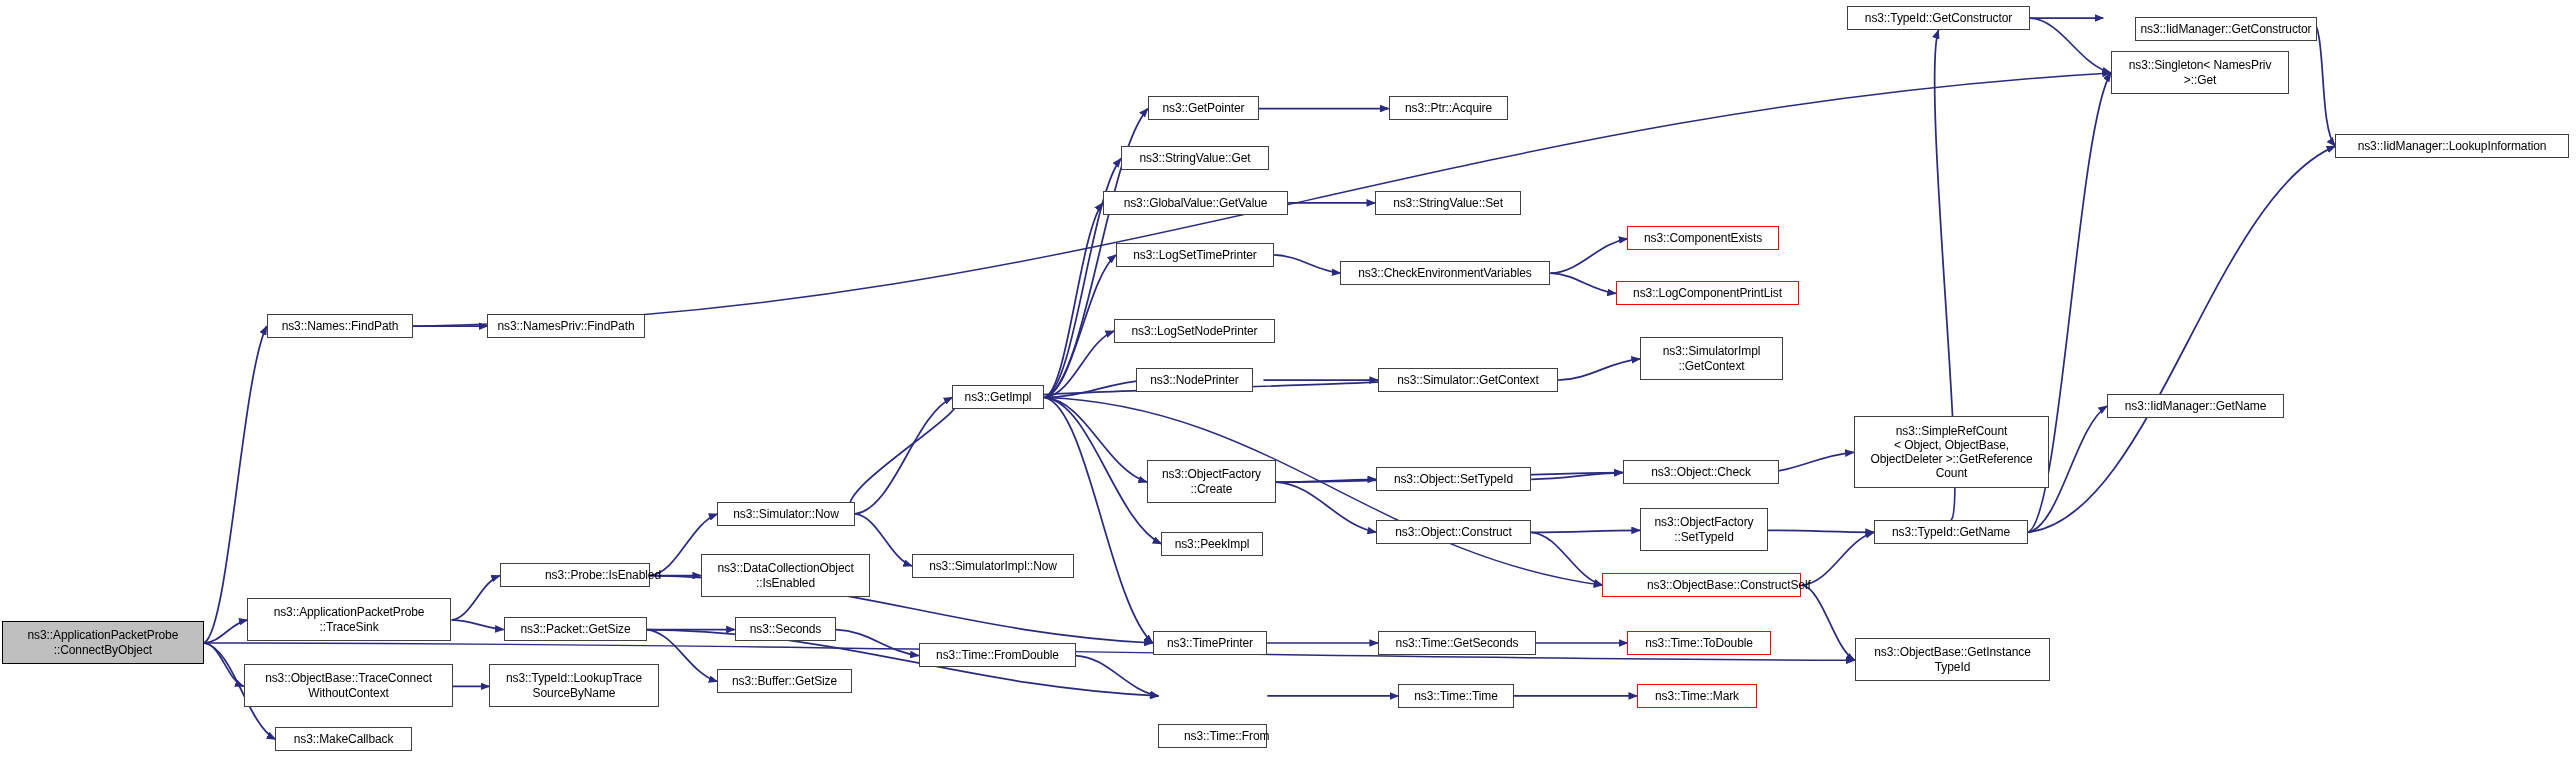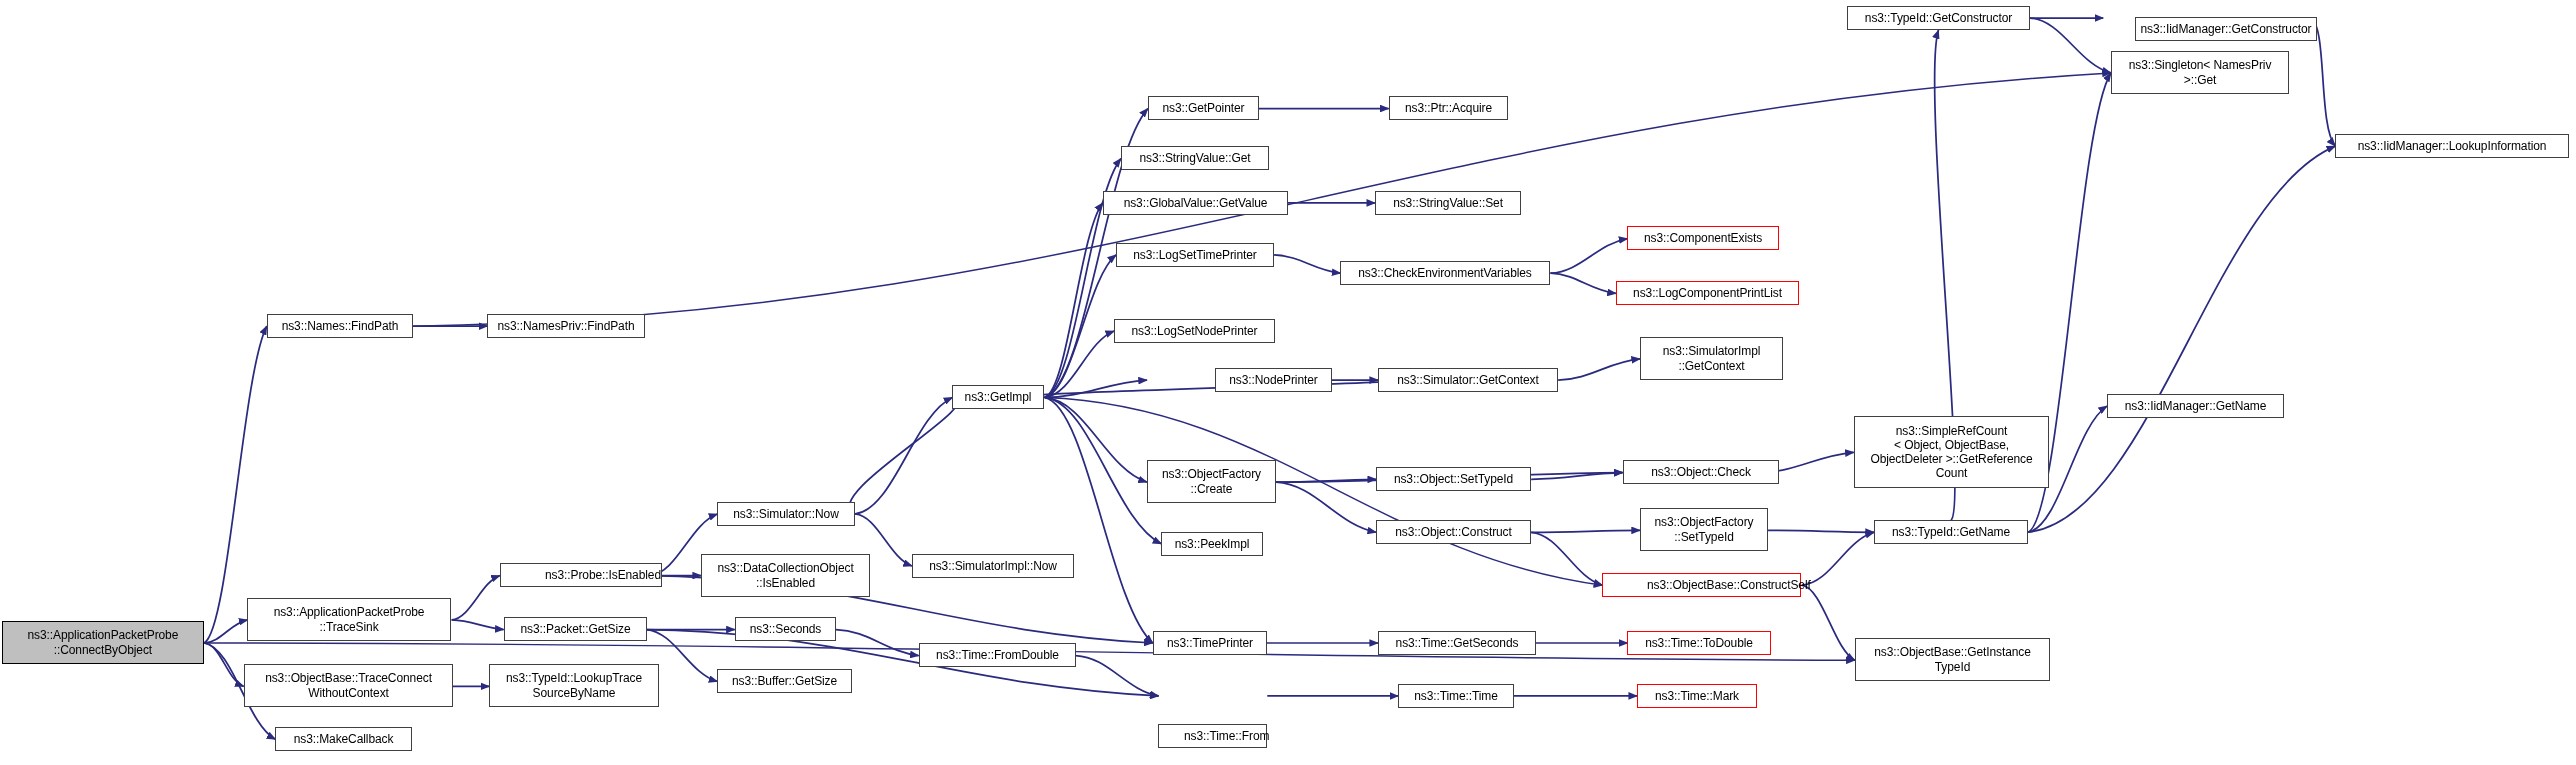--- a/index.html
+++ b/index.html
@@ -128,21 +128,21 @@
   <div id="node-group">
       <div class="node root" style="left: 1.9px; top: 621px; width: 202px; height: 43px;"><span class="lbl">ns3::ApplicationPacketProbe
 ::ConnectByObject</span></div>
       <div class="node" style="left: 247px; top: 598px; width: 204px; height: 43px;"><span class="lbl">ns3::ApplicationPacketProbe
 ::TraceSink</span></div>
       <div class="node" style="left: 244px; top: 664px; width: 209px; height: 43px;"><span class="lbl">ns3::ObjectBase::TraceConnect
 WithoutContext</span></div>
       <div class="node" style="left: 275px; top: 727px; width: 137px; height: 24px;"><span class="lbl">ns3::MakeCallback</span></div>
       <div class="node" style="left: 267px; top: 314px; width: 146px; height: 24px;"><span class="lbl">ns3::Names::FindPath</span></div>
       <div class="node" style="left: 487px; top: 314px; width: 158px; height: 24px;"><span class="lbl">ns3::NamesPriv::FindPath</span></div>
-      <div class="node" style="left: 500px; top: 563px; width: 162px; height: 24px; padding-left: 44px;"><span class="lbl">ns3::Probe::IsEnabled</span></div>
+      <div class="node" style="left: 500px; top: 563px; width: 150px; height: 24px; padding-left: 44px;"><span class="lbl">ns3::Probe::IsEnabled</span></div>
       <div class="node" style="left: 504px; top: 617px; width: 143px; height: 24px;"><span class="lbl">ns3::Packet::GetSize</span></div>
       <div class="node" style="left: 489px; top: 664px; width: 170px; height: 43px;"><span class="lbl">ns3::TypeId::LookupTrace
 SourceByName</span></div>
       <div class="node" style="left: 717px; top: 502px; width: 138px; height: 24px;"><span class="lbl">ns3::Simulator::Now</span></div>
       <div class="node" style="left: 701px; top: 554px; width: 169px; height: 43px;"><span class="lbl">ns3::DataCollectionObject
 ::IsEnabled</span></div>
       <div class="node" style="left: 735px; top: 617px; width: 101px; height: 24px;"><span class="lbl">ns3::Seconds</span></div>
       <div class="node" style="left: 717px; top: 669px; width: 135px; height: 24px;"><span class="lbl">ns3::Buffer::GetSize</span></div>
       <div class="node" style="left: 912px; top: 554px; width: 162px; height: 24px;"><span class="lbl">ns3::SimulatorImpl::Now</span></div>
       <div class="node" style="left: 919px; top: 643px; width: 157px; height: 24px;"><span class="lbl">ns3::Time::FromDouble</span></div>
@@ -150,21 +150,21 @@
       <div class="node" style="left: 1148px; top: 96px; width: 111px; height: 24px;"><span class="lbl">ns3::GetPointer</span></div>
       <div class="node" style="left: 1389px; top: 96px; width: 119px; height: 24px;"><span class="lbl">ns3::Ptr::Acquire</span></div>
       <div class="node" style="left: 1121px; top: 146px; width: 148px; height: 24px;"><span class="lbl">ns3::StringValue::Get</span></div>
       <div class="node" style="left: 1103px; top: 191px; width: 185px; height: 24px;"><span class="lbl">ns3::GlobalValue::GetValue</span></div>
       <div class="node" style="left: 1375px; top: 191px; width: 146px; height: 24px;"><span class="lbl">ns3::StringValue::Set</span></div>
       <div class="node" style="left: 1116px; top: 243px; width: 158px; height: 24px;"><span class="lbl">ns3::LogSetTimePrinter</span></div>
       <div class="node" style="left: 1340px; top: 261px; width: 210px; height: 24px;"><span class="lbl">ns3::CheckEnvironmentVariables</span></div>
       <div class="node red" style="left: 1627px; top: 226px; width: 152px; height: 24px;"><span class="lbl">ns3::ComponentExists</span></div>
       <div class="node red" style="left: 1616px; top: 281px; width: 183px; height: 24px;"><span class="lbl">ns3::LogComponentPrintList</span></div>
       <div class="node" style="left: 1114px; top: 319px; width: 161px; height: 24px;"><span class="lbl">ns3::LogSetNodePrinter</span></div>
-      <div class="node" style="left: 1215px; top: 368px; width: 117px; height: 24px;"><span class="lbl">ns3::NodePrinter</span></div>
+      <div class="node" style="left: 1136px; top: 368px; width: 117px; height: 24px;"><span class="lbl">ns3::NodePrinter</span></div>
       <div class="node" style="left: 1378px; top: 368px; width: 180px; height: 24px;"><span class="lbl">ns3::Simulator::GetContext</span></div>
       <div class="node" style="left: 1640px; top: 337px; width: 143px; height: 43px;"><span class="lbl">ns3::SimulatorImpl
 ::GetContext</span></div>
       <div class="node" style="left: 1147px; top: 460px; width: 129px; height: 43px;"><span class="lbl">ns3::ObjectFactory
 ::Create</span></div>
       <div class="node" style="left: 1161px; top: 532px; width: 102px; height: 24px;"><span class="lbl">ns3::PeekImpl</span></div>
       <div class="node" style="left: 1376px; top: 467px; width: 155px; height: 24px;"><span class="lbl">ns3::Object::SetTypeId</span></div>
       <div class="node" style="left: 1376px; top: 520px; width: 155px; height: 24px;"><span class="lbl">ns3::Object::Construct</span></div>
       <div class="node" style="left: 1623px; top: 460px; width: 156px; height: 24px;"><span class="lbl">ns3::Object::Check</span></div>
       <div class="node" style="left: 1854px; top: 416px; width: 195px; height: 72px;"><span class="lbl">ns3::SimpleRefCount

